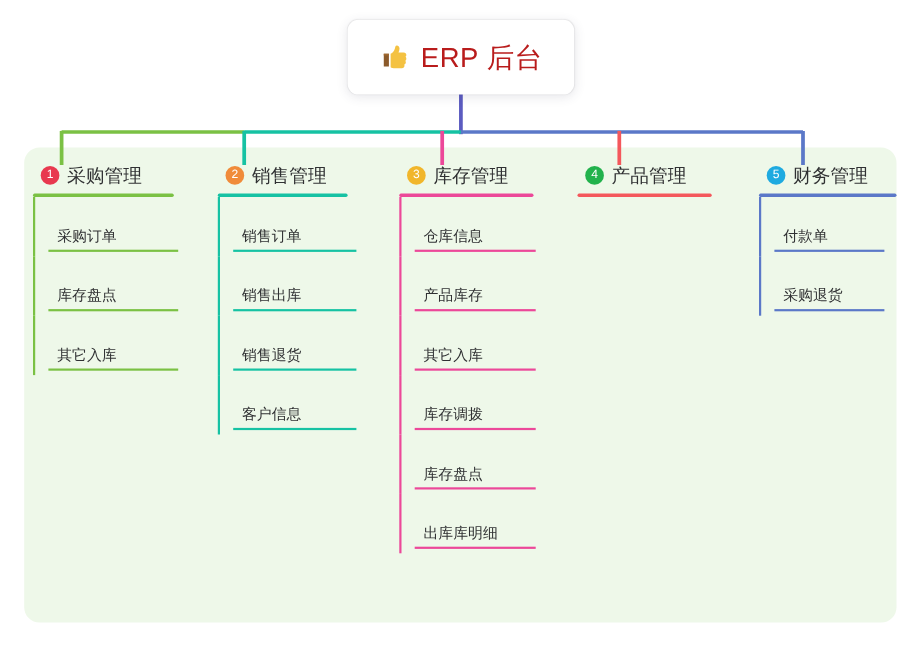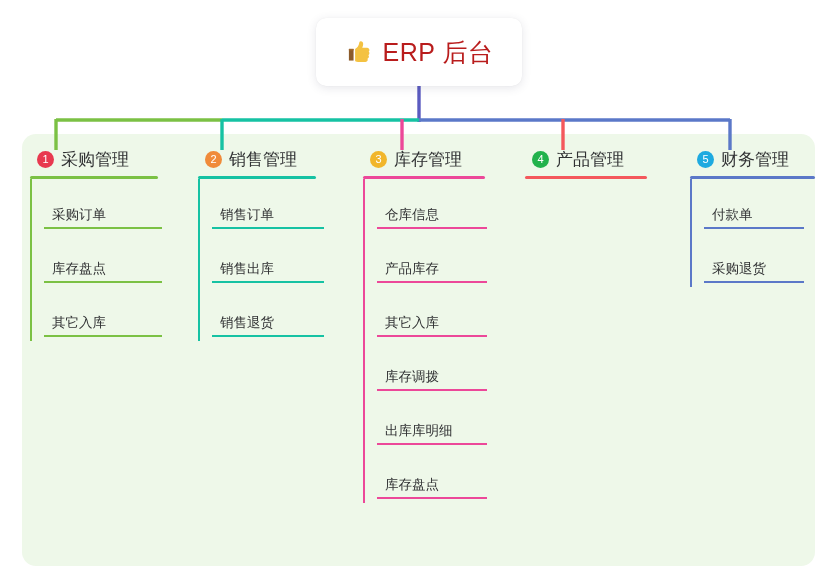--- a/index.html
+++ b/index.html
@@ -199,20 +199,25 @@
           <div class="leaf">
             <span class="leaf-stem" style="background: rgb(22, 194, 163);"></span>
             <span class="leaf-label">销售出库</span>
             <span class="leaf-underline" style="background: rgb(22, 194, 163); width: 112px;"></span>
           </div>
           <div class="leaf">
             <span class="leaf-stem" style="background: rgb(22, 194, 163);"></span>
             <span class="leaf-label">销售退货</span>
             <span class="leaf-underline" style="background: rgb(22, 194, 163); width: 112px;"></span>
           </div>
+          <div class="leaf">
+            <span class="leaf-stem" style="background: rgb(22, 194, 163);"></span>
+            <span class="leaf-label">客户信息</span>
+            <span class="leaf-underline" style="background: rgb(22, 194, 163); width: 112px;"></span>
+          </div>
         </div>
       </div>
       <div class="column" style="left: 355px; width: 150px;">
         <div class="col-head">
           <span class="badge" style="background: rgb(241, 182, 43);">3</span>
           <span class="col-title">库存管理</span>
         </div>
         <div class="col-rule" style="background: rgb(236, 72, 153); width: 122px; margin-left: 8px;"></div>
         <div style="position: relative;">
           <div class="leaf">
@@ -230,26 +235,26 @@
             <span class="leaf-label">其它入库</span>
             <span class="leaf-underline" style="background: rgb(236, 72, 153); width: 110px;"></span>
           </div>
           <div class="leaf">
             <span class="leaf-stem" style="background: rgb(236, 72, 153);"></span>
             <span class="leaf-label">库存调拨</span>
             <span class="leaf-underline" style="background: rgb(236, 72, 153); width: 110px;"></span>
           </div>
           <div class="leaf">
             <span class="leaf-stem" style="background: rgb(236, 72, 153);"></span>
+            <span class="leaf-label">库存盘点</span>
+            <span class="leaf-underline" style="background: rgb(236, 72, 153); width: 110px;"></span>
+          </div>
+          <div class="leaf">
+            <span class="leaf-stem" style="background: rgb(236, 72, 153);"></span>
             <span class="leaf-label">出库库明细</span>
-            <span class="leaf-underline" style="background: rgb(236, 72, 153); width: 110px;"></span>
-          </div>
-          <div class="leaf">
-            <span class="leaf-stem" style="background: rgb(236, 72, 153);"></span>
-            <span class="leaf-label">库存盘点</span>
             <span class="leaf-underline" style="background: rgb(236, 72, 153); width: 110px;"></span>
           </div>
         </div>
       </div>
       <div class="column" style="left: 517px; width: 150px;">
         <div class="col-head">
           <span class="badge" style="background: rgb(34, 178, 76);">4</span>
           <span class="col-title">产品管理</span>
         </div>
         <div class="col-rule" style="background: rgb(244, 88, 92); width: 122px; margin-left: 8px;"></div>

